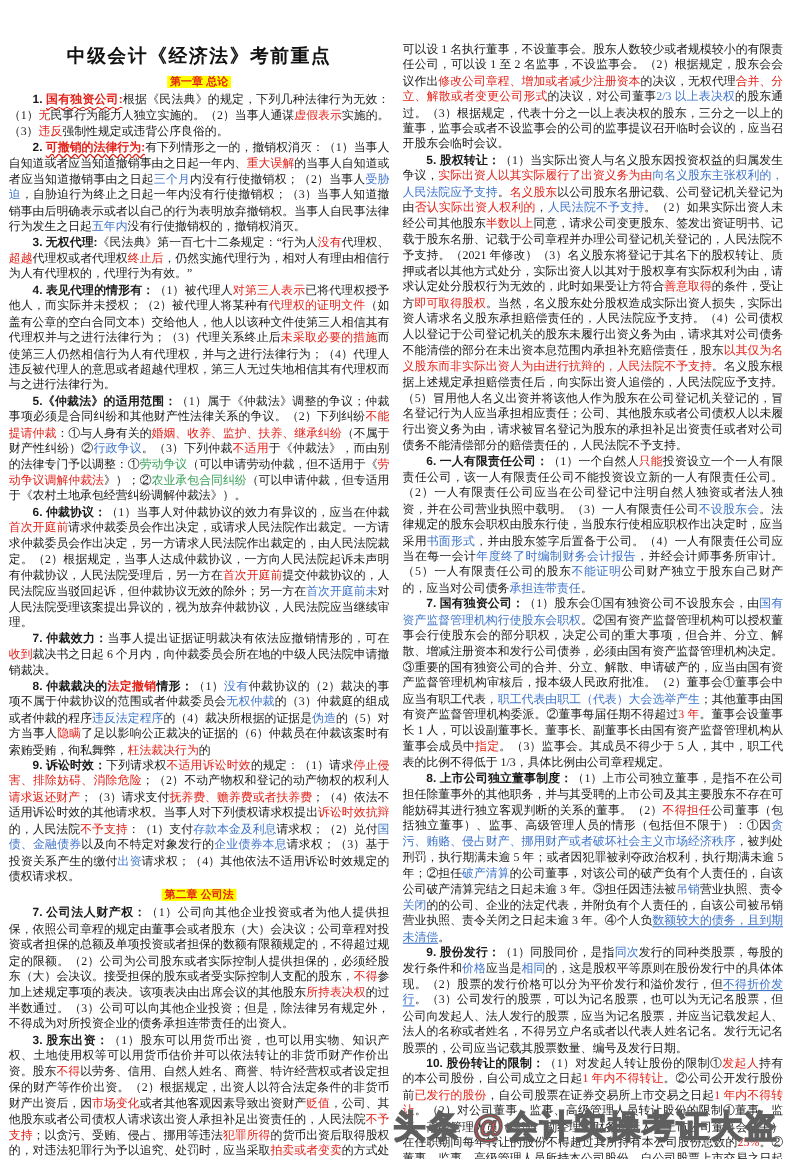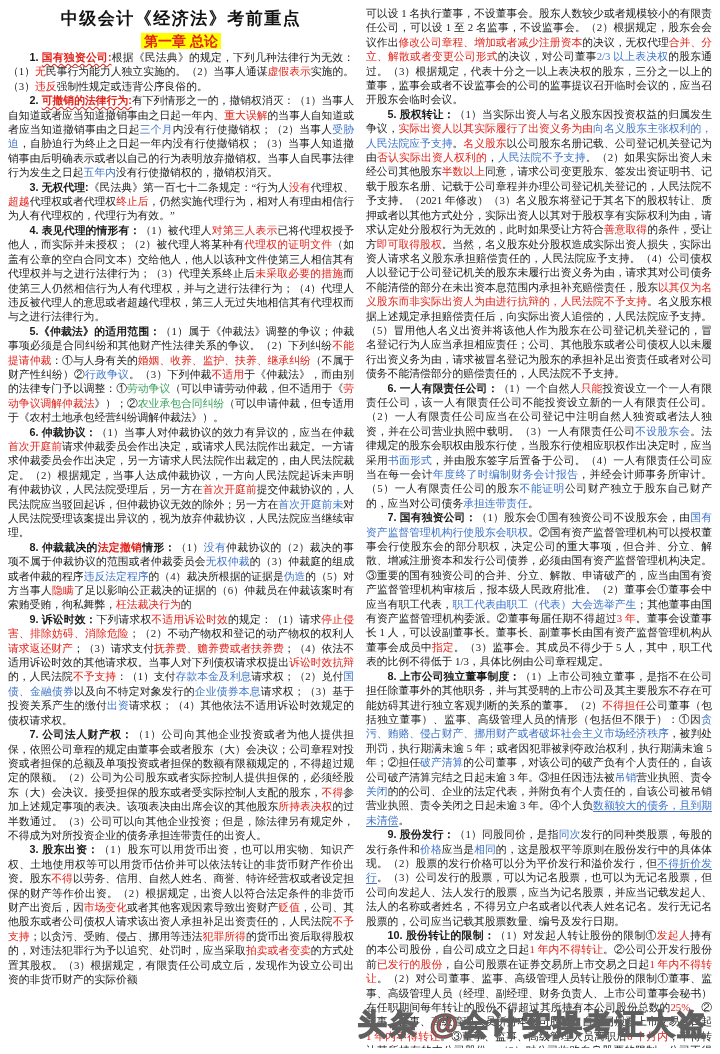--- a/index.html
+++ b/index.html
@@ -4,30 +4,30 @@
 <style>
   :root{
     --red:#e2231a; --blue:#3f74c9; --green:#3aa05a;
     --hl:#ffff00; --body:#1a1a1a;
   }
   html,body{margin:0;padding:0;}
   body{
     width:720px;height:1054px;background:#ffffff;overflow:hidden;position:relative;
     font-family:"Liberation Serif","DejaVu Serif",serif;
   }
-  .page{position:absolute;inset:0;padding:6px 8px;box-sizing:border-box;display:flex;gap:12px;}
+  .page{position:absolute;inset:0;padding:6px 8px;box-sizing:border-box;display:flex;gap:12px;margin-top:32px;}
   .col{width:348px;height:1042px;overflow:hidden;}
   .doc-title{
     text-align:center;font-size:17px;font-weight:800;color:#111;
     font-family:"Liberation Sans","DejaVu Sans",sans-serif;
     letter-spacing:1.5px;padding:1px 0 3px;
   }
   .chapter-row{text-align:center;line-height:16px;padding:0 0 1px;}
   .chapter-row .chip{
-    background:var(--hl);color:var(--red);font-weight:800;font-size:14px;
+    background:var(--hl);color:var(--red);font-weight:800;font-size:10px;
     font-family:"Liberation Sans","DejaVu Sans",sans-serif;padding:0 3px;
   }
   p.para{
     margin:0;font-size:10.8px;line-height:14.4px;text-align:justify;
     text-indent:2em;color:var(--body);
   }
   p.para.noindent{text-indent:0;}
   .c-r{color:var(--red);}
   .c-b{color:var(--blue);}
   .c-g{color:var(--green);}
@@ -48,22 +48,24 @@
 <div class="page">
   <div class="col" id="col-left">
       <div class="doc-title">中级会计《经济法》考前重点</div>
       <div class="chapter-row"><span class="chip">第一章 总论</span></div>
       <p class="para"><span class="bold">1. </span><span class="c-r bold wavy">国有独资公司:</span><span>根据《民法典》的规定，下列几种法律行为无效：（1）</span><span class="c-r">无</span><span>民事行为能力人独立实施的。（2）当事人通谋</span><span class="c-r">虚假表示</span><span>实施的。（3）</span><span class="c-r">违反</span><span>强制性规定或违背公序良俗的。</span></p>
       <p class="para"><span class="bold">2. </span><span class="c-r bold wavy">可撤销的法律行为:</span><span>有下列情形之一的，撤销权消灭：（1）当事人自知道或者应当知道撤销事由之日起一年内、</span><span class="c-r">重大误解</span><span>的当事人自知道或者应当知道撤销事由之日起</span><span class="c-b">三个月</span><span>内没有行使撤销权；（2）当事人</span><span class="c-b">受胁迫</span><span>，自胁迫行为终止之日起一年内没有行使撤销权；（3）当事人知道撤销事由后明确表示或者以自己的行为表明放弃撤销权。当事人自民事法律行为发生之日起</span><span class="c-b">五年内</span><span>没有行使撤销权的，撤销权消灭。</span></p>
       <p class="para"><span class="bold">3. 无权代理:</span><span>《民法典》第一百七十二条规定：“行为人</span><span class="c-r">没有</span><span>代理权、</span><span class="c-r">超越</span><span>代理权或者代理权</span><span class="c-r">终止后</span><span>，仍然实施代理行为，相对人有理由相信行为人有代理权的，代理行为有效。”</span></p>
       <p class="para"><span class="bold">4. 表见代理的情形有：</span><span>（1）被代理人</span><span class="c-r">对第三人表示</span><span>已将代理权授予他人，而实际并未授权；（2）被代理人将某种有</span><span class="c-r">代理权的证明文件</span><span>（如盖有公章的空白合同文本）交给他人，他人以该种文件使第三人相信其有代理权并与之进行法律行为；（3）代理关系终止后</span><span class="c-r">未采取必要的措施</span><span>而使第三人仍然相信行为人有代理权，并与之进行法律行为；（4）代理人违反被代理人的意思或者超越代理权，第三人无过失地相信其有代理权而与之进行法律行为。</span></p>
       <p class="para"><span class="bold">5.《仲裁法》的适用范围：</span><span>（1）属于《仲裁法》调整的争议；仲裁事项必须是合同纠纷和其他财产性法律关系的争议。（2）下列纠纷</span><span class="c-r">不能提请仲裁</span><span>：①与人身有关的</span><span class="c-r">婚姻、收养、监护、扶养、继承纠纷</span><span>（不属于财产性纠纷）②</span><span class="c-b">行政争议</span><span>。（3）下列仲裁</span><span class="c-r">不适用</span><span>于《仲裁法》，而由别的法律专门予以调整：①</span><span class="c-g">劳动争议</span><span>（可以申请劳动仲裁，但不适用于《</span><span class="c-r">劳动争议调解仲裁法</span><span>》）；②</span><span class="c-g">农业承包合同纠纷</span><span>（可以申请仲裁，但专适用于《农村土地承包经营纠纷调解仲裁法》）。</span></p>
       <p class="para"><span class="bold">6. 仲裁协议：</span><span>（1）当事人对仲裁协议的效力有异议的，应当在仲裁</span><span class="c-r">首次开庭前</span><span>请求仲裁委员会作出决定，或请求人民法院作出裁定。一方请求仲裁委员会作出决定，另一方请求人民法院作出裁定的，由人民法院裁定。（2）根据规定，当事人达成仲裁协议，一方向人民法院起诉未声明有仲裁协议，人民法院受理后，另一方在</span><span class="c-r">首次开庭前</span><span>提交仲裁协议的，人民法院应当驳回起诉，但仲裁协议无效的除外；另一方在</span><span class="c-b">首次开庭前未</span><span>对人民法院受理该案提出异议的，视为放弃仲裁协议，人民法院应当继续审理。</span></p>
+      <p class="para"><span class="bold">7. 仲裁效力：</span><span>当事人提出证据证明裁决有依法应撤销情形的，可在</span><span class="c-r">收到</span><span>裁决书之日起 6 个月内，向仲裁委员会所在地的中级人民法院申请撤销裁决。</span></p>
       <p class="para"><span class="bold">8. 仲裁裁决的</span><span class="c-r bold">法定撤销</span><span class="bold">情形：</span><span>（1）</span><span class="c-b">没有</span><span>仲裁协议的（2）裁决的事项不属于仲裁协议的范围或者仲裁委员会</span><span class="c-b">无权仲裁</span><span>的（3）仲裁庭的组成或者仲裁的程序</span><span class="c-b">违反法定程序</span><span>的（4）裁决所根据的证据是</span><span class="c-b">伪造</span><span>的（5）对方当事人</span><span class="c-r">隐瞒</span><span>了足以影响公正裁决的证据的（6）仲裁员在仲裁该案时有索贿受贿，徇私舞弊，</span><span class="c-r">枉法裁决行为</span><span>的</span></p>
       <p class="para"><span class="bold">9. 诉讼时效：</span><span>下列请求权</span><span class="c-r">不适用诉讼时效</span><span>的规定：（1）请求</span><span class="c-r">停止侵害、排除妨碍、消除危险</span><span>；（2）不动产物权和登记的动产物权的权利人</span><span class="c-r">请求返还财产</span><span>；（3）请求支付</span><span class="c-r">抚养费、赡养费或者扶养费</span><span>；（4）依法不适用诉讼时效的其他请求权。当事人对下列债权请求权提出</span><span class="c-r">诉讼时效抗辩</span><span>的，人民法院</span><span class="c-r">不予支持</span><span>：（1）支付</span><span class="c-b">存款本金及利息</span><span>请求权；（2）兑付</span><span class="c-b">国债、金融债券</span><span>以及向不特定对象发行的</span><span class="c-b">企业债券本息</span><span>请求权；（3）基于投资关系产生的缴付</span><span class="c-b">出资</span><span>请求权；（4）其他依法不适用诉讼时效规定的债权请求权。</span></p>
+      <div class="chapter-row"><span class="chip">第二章 公司法</span></div>
       <p class="para"><span class="bold">7. 公司法人财产权：</span><span>（1）公司向其他企业投资或者为他人提供担保，依照公司章程的规定由董事会或者股东（大）会决议；公司章程对投资或者担保的总额及单项投资或者担保的数额有限额规定的，不得超过规定的限额。（2）公司为公司股东或者实际控制人提供担保的，必须经股东（大）会决议。接受担保的股东或者受实际控制人支配的股东，</span><span class="c-r">不得</span><span>参加上述规定事项的表决。该项表决由出席会议的其他股东</span><span class="c-r">所持表决权</span><span>的过半数通过。（3）公司可以向其他企业投资；但是，除法律另有规定外，不得成为对所投资企业的债务承担连带责任的出资人。</span></p>
       <p class="para"><span class="bold">3. 股东出资：</span><span>（1）股东可以用货币出资，也可以用实物、知识产权、土地使用权等可以用货币估价并可以依法转让的非货币财产作价出资。股东</span><span class="c-r">不得</span><span>以劳务、信用、自然人姓名、商誉、特许经营权或者设定担保的财产等作价出资。（2）根据规定，出资人以符合法定条件的非货币财产出资后，因</span><span class="c-r">市场变化</span><span>或者其他客观因素导致出资财产</span><span class="c-r">贬值</span><span>，公司、其他股东或者公司债权人请求该出资人承担补足出资责任的，人民法院</span><span class="c-r">不予支持</span><span>；以贪污、受贿、侵占、挪用等违法</span><span class="c-r">犯罪所得</span><span>的货币出资后取得股权的，对违法犯罪行为予以追究、处罚时，应当采取</span><span class="c-r">拍卖或者变卖</span><span>的方式处置其股权。（3）根据规定，有限责任公司成立后，发现作为设立公司出资的非货币财产的实际价额</span></p>
     </div>
   <div class="col" id="col-right">
       <p class="para noindent"><span>可以设 1 名执行董事，不设董事会。股东人数较少或者规模较小的有限责任公司，可以设 1 至 2 名监事，不设监事会。（2）根据规定，股东会会议作出</span><span class="c-r">修改公司章程、增加或者减少注册资本</span><span>的决议，无权代理</span><span class="c-r">合并、分立、解散或者变更公司形式</span><span>的决议，对公司董事</span><span class="c-b">2/3 以上表决权</span><span>的股东通过。（3）根据规定，代表十分之一以上表决权的股东，三分之一以上的董事，监事会或者不设监事会的公司的监事提议召开临时会议的，应当召开股东会临时会议。</span></p>
       <p class="para"><span class="bold">5. 股权转让：</span><span>（1）当实际出资人与名义股东因投资权益的归属发生争议，</span><span class="c-r">实际出资人以其实际履行了出资义务为由</span><span class="c-b">向名义股东主张权利的，人民法院应予支持</span><span>。</span><span class="c-r">名义股东</span><span>以公司股东名册记载、公司登记机关登记为由</span><span class="c-r">否认实际出资人权利的</span><span>，</span><span class="c-b">人民法院不予支持</span><span>。（2）如果实际出资人未经公司其他股东</span><span class="c-r">半数以上</span><span>同意，请求公司变更股东、签发出资证明书、记载于股东名册、记载于公司章程并办理公司登记机关登记的，人民法院不予支持。（2021 年修改）（3）名义股东将登记于其名下的股权转让、质押或者以其他方式处分，实际出资人以其对于股权享有实际权利为由，请求认定处分股权行为无效的，此时如果受让方符合</span><span class="c-r">善意取得</span><span>的条件，受让方</span><span class="c-r">即可取得股权</span><span>。当然，名义股东处分股权造成实际出资人损失，实际出资人请求名义股东承担赔偿责任的，人民法院应予支持。（4）公司债权人以登记于公司登记机关的股东未履行出资义务为由，请求其对公司债务不能清偿的部分在未出资本息范围内承担补充赔偿责任，股东</span><span class="c-r">以其仅为名义股东而非实际出资人为由进行抗辩的，人民法院不予支持</span><span>。名义股东根据上述规定承担赔偿责任后，向实际出资人追偿的，人民法院应予支持。（5）冒用他人名义出资并将该他人作为股东在公司登记机关登记的，冒名登记行为人应当承担相应责任；公司、其他股东或者公司债权人以未履行出资义务为由，请求被冒名登记为股东的承担补足出资责任或者对公司债务不能清偿部分的赔偿责任的，人民法院不予支持。</span></p>
       <p class="para"><span class="bold">6. 一人有限责任公司：</span><span>（1）一个自然人</span><span class="c-r">只能</span><span>投资设立一个一人有限责任公司，该一人有限责任公司不能投资设立新的一人有限责任公司。（2）一人有限责任公司应当在公司登记中注明自然人独资或者法人独资，并在公司营业执照中载明。（3）一人有限责任公司</span><span class="c-b">不设股东会</span><span>。法律规定的股东会职权由股东行使，当股东行使相应职权作出决定时，应当采用</span><span class="c-b">书面形式</span><span>，并由股东签字后置备于公司。（4）一人有限责任公司应当在每一会计</span><span class="c-b">年度终了时编制财务会计报告</span><span>，并经会计师事务所审计。（5）一人有限责任公司的股东</span><span class="c-b">不能证明</span><span>公司财产独立于股东自己财产的，应当对公司债务</span><span class="c-b">承担连带责任</span><span>。</span></p>
       <p class="para"><span class="bold">7. 国有独资公司：</span><span>（1）股东会①国有独资公司不设股东会，由</span><span class="c-b">国有资产监督管理机构行使股东会职权</span><span>。②国有资产监督管理机构可以授权董事会行使股东会的部分职权，决定公司的重大事项，但合并、分立、解散、增减注册资本和发行公司债券，必须由国有资产监督管理机构决定。③重要的国有独资公司的合并、分立、解散、申请破产的，应当由国有资产监督管理机构审核后，报本级人民政府批准。（2）董事会①董事会中应当有职工代表，</span><span class="c-b">职工代表由职工（代表）大会选举产生</span><span>；其他董事由国有资产监督管理机构委派。②董事每届任期不得超过</span><span class="c-r">3 年</span><span>。董事会设董事长 1 人，可以设副董事长。董事长、副董事长由国有资产监督管理机构从董事会成员中</span><span class="c-r">指定</span><span>。（3）监事会。其成员不得少于 5 人，其中，职工代表的比例不得低于 1/3，具体比例由公司章程规定。</span></p>
       <p class="para"><span class="bold">8. 上市公司独立董事制度：</span><span>（1）上市公司独立董事，是指不在公司担任除董事外的其他职务，并与其受聘的上市公司及其主要股东不存在可能妨碍其进行独立客观判断的关系的董事。（2）</span><span class="c-r">不得担任</span><span>公司董事（包括独立董事）、监事、高级管理人员的情形（包括但不限于）：①因</span><span class="c-b">贪污、贿赂、侵占财产、挪用财产或者破坏社会主义市场经济秩序</span><span>，被判处刑罚，执行期满未逾 5 年；或者因犯罪被剥夺政治权利，执行期满未逾 5 年；②担任</span><span class="c-b">破产清算</span><span>的公司董事，对该公司的破产负有个人责任的，自该公司破产清算完结之日起未逾 3 年。③担任因违法被</span><span class="c-b">吊销</span><span>营业执照、责令</span><span class="c-b">关闭</span><span>的的公司、企业的法定代表，并附负有个人责任的，自该公司被吊销营业执照、责令关闭之日起未逾 3 年。④个人负</span><span class="c-b ul">数额较大的债务，且到期未清偿</span><span>。</span></p>
       <p class="para"><span class="bold">9. 股份发行：</span><span>（1）同股同价，是指</span><span class="c-b">同次</span><span>发行的同种类股票，每股的发行条件和</span><span class="c-b">价格</span><span>应当是</span><span class="c-b">相同</span><span>的，这是股权平等原则在股份发行中的具体体现。（2）股票的发行价格可以分为平价发行和溢价发行，但</span><span class="c-b ul">不得折价发行</span><span>。（3）公司发行的股票，可以为记名股票，也可以为无记名股票，但公司向发起人、法人发行的股票，应当为记名股票，并应当记载发起人、法人的名称或者姓名，不得另立户名或者以代表人姓名记名。发行无记名股票的，公司应当记载其股票数量、编号及发行日期。</span></p>

